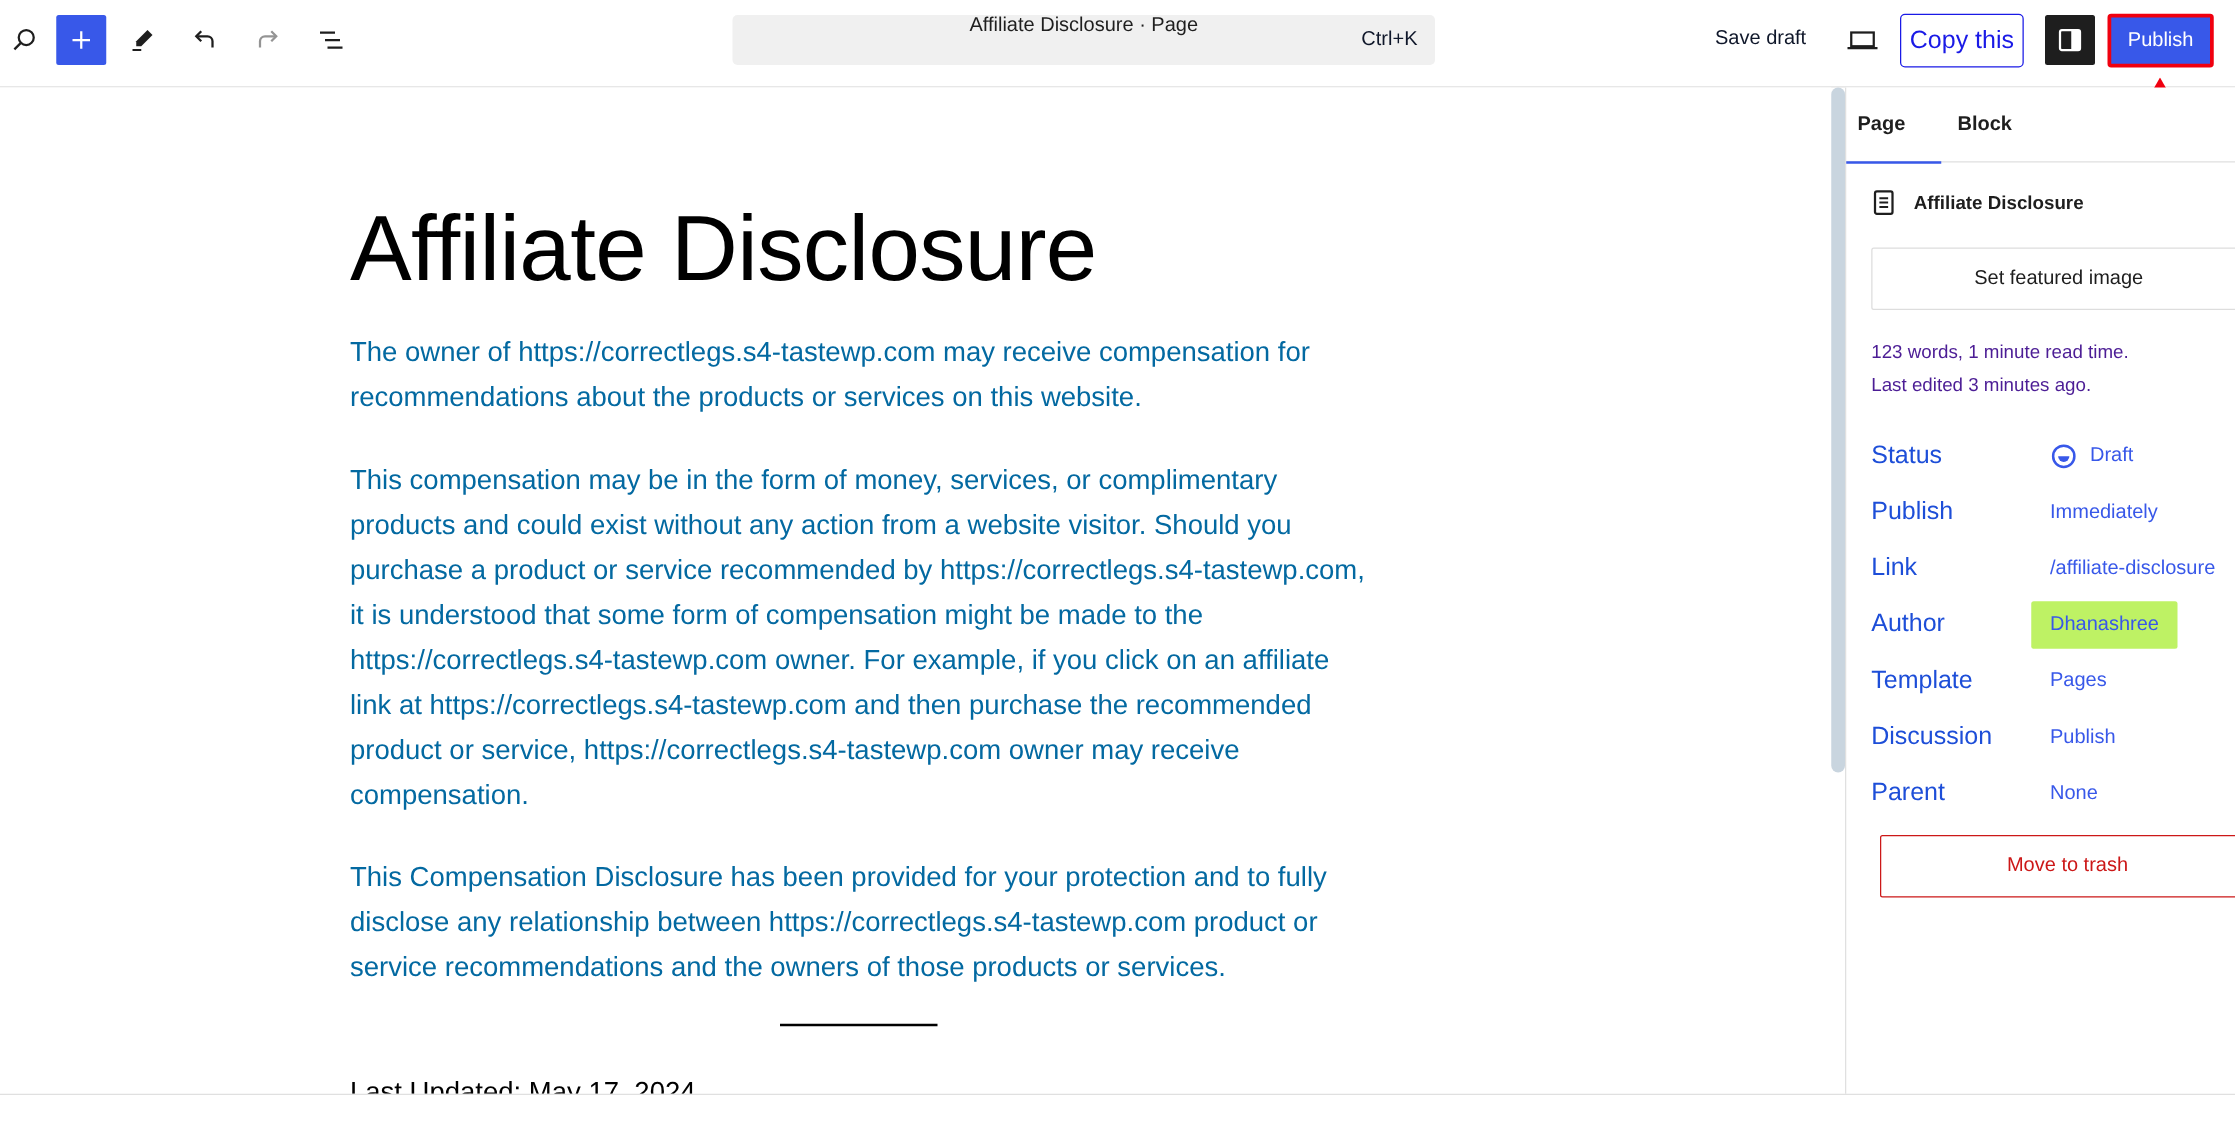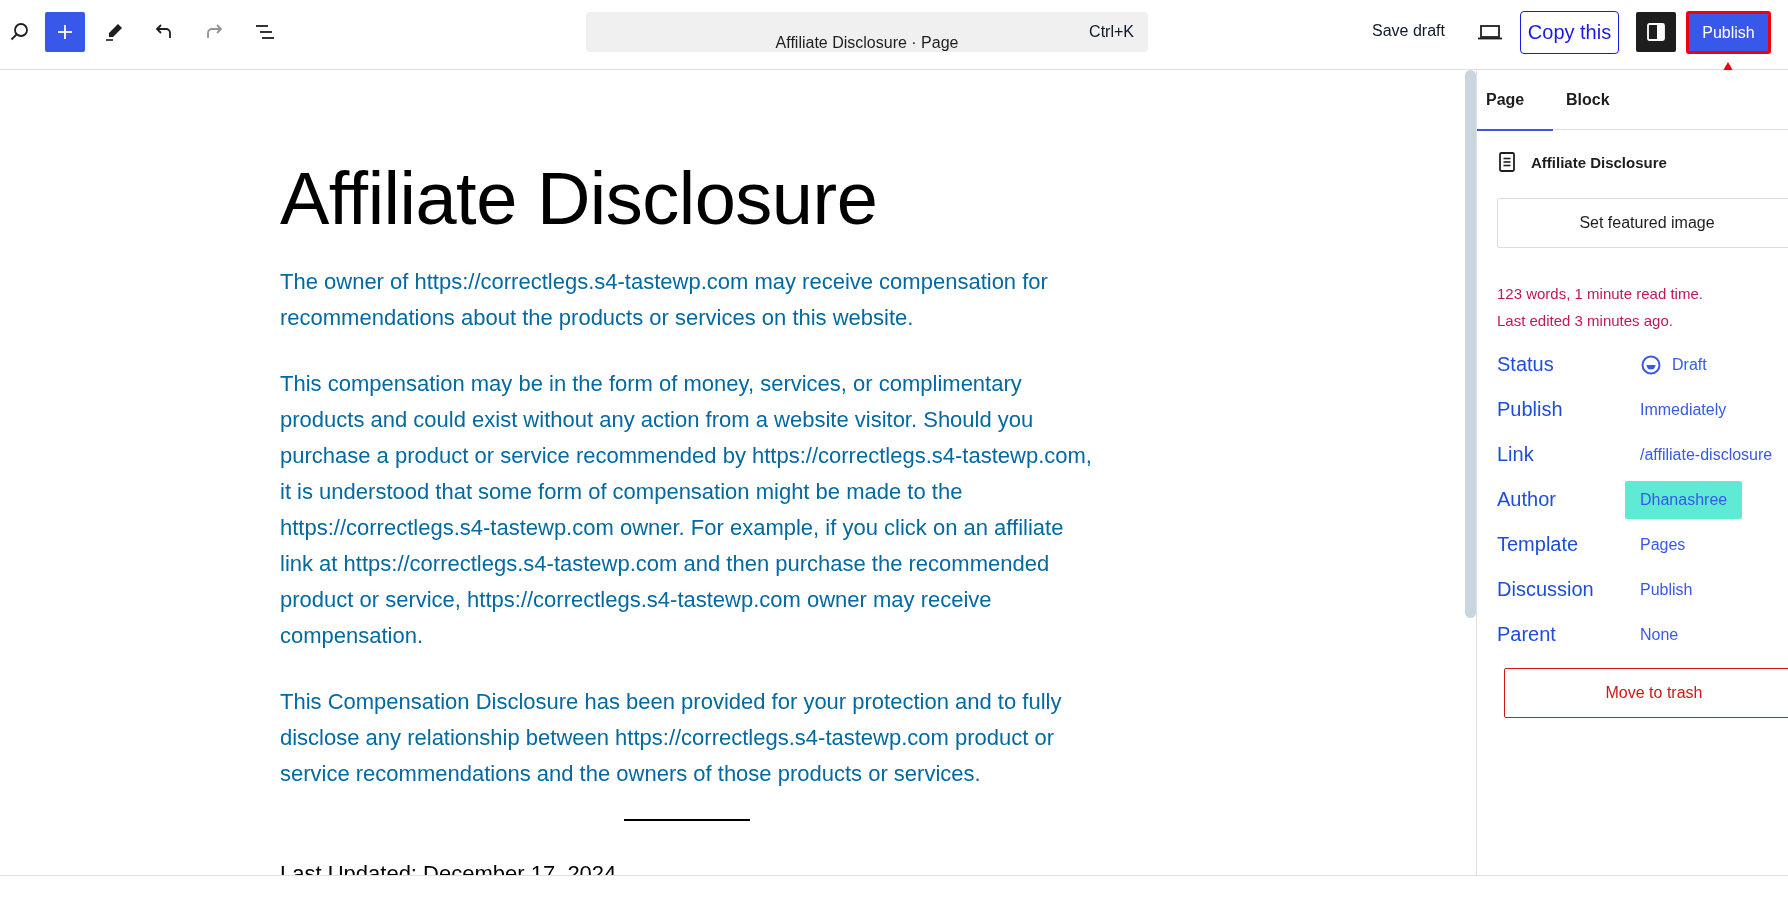--- a/index.html
+++ b/index.html
@@ -4,21 +4,21 @@
 <style>
   * { box-sizing: border-box; margin: 0; padding: 0; }
   html, body { width: 1788px; height: 906px; overflow: hidden; background: #fff; }
   body { font-family: "Liberation Sans", "DejaVu Sans", sans-serif; color: #1e1e1e; position: relative; }
 
   
   .header { position: absolute; left: 0; top: 0; width: 1788px; height: 70px; border-bottom: 1px solid #e0e0e0; background: #fff; }
   .hicon { position: absolute; top: 12px; width: 40px; height: 40px; display: flex; align-items: center; justify-content: center; cursor: pointer; }
   .hicon svg { width: 24px; height: 24px; }
   .btn-add { background: #3858e9; border-radius: 2px; }
-  .cmd { position: absolute; left: 586px; top: 12px; width: 562px; height: 40px; background: #f0f0f0; border-radius: 4px; display: flex; align-items: flex-end; justify-content: center; font-size: 16px; color: #1e1e1e; cursor: pointer; }
+  .cmd { position: absolute; left: 586px; top: 12px; width: 562px; height: 40px; background: #f0f0f0; border-radius: 4px; display: flex; align-items: flex-start; justify-content: center; font-size: 16px; color: #1e1e1e; cursor: pointer; }
   .cmd .shortcut { position: absolute; right: 14px; top: 11px; font-size: 16px; color: #0f172a; }
   .save-draft { position: absolute; left: 1372px; top: 22px; font-size: 16px; color: #0f172a; cursor: pointer; }
   .preview-btn { position: absolute; left: 1470px; top: 12px; width: 40px; height: 40px; display: flex; align-items: center; justify-content: center; cursor: pointer; }
   .copy-btn { position: absolute; left: 1520px; top: 11px; width: 99px; height: 43px; border: 1px solid #1a1ae6; border-radius: 4px; color: #1a1ae6; font-size: 20px; display: flex; align-items: center; justify-content: center; cursor: pointer; background: #fff; }
   .sidebar-toggle { position: absolute; left: 1636px; top: 12px; width: 40px; height: 40px; background: #1e1e1e; border-radius: 2px; display: flex; align-items: center; justify-content: center; cursor: pointer; }
   .publish-btn { position: absolute; left: 1686px; top: 11px; width: 85px; height: 43px; background: #3858e9; border: 3px solid #f0000f; border-radius: 3px; color: #fff; font-size: 16px; display: flex; align-items: center; justify-content: center; cursor: pointer; }
   .annot-arrow { position: absolute; left: 1720px; top: 62px; width: 16px; height: 72px; }
 
   
   .canvas { position: absolute; left: 0; top: 70px; width: 1465px; height: 805px; overflow: hidden; background: #fff; }
@@ -37,26 +37,26 @@
   
   .sidebar { position: absolute; left: 1476px; top: 70px; width: 312px; height: 805px; border-left: 1px solid #e0e0e0; background: #fff; }
   .tabs { position: absolute; left: 0; top: 0; width: 312px; height: 60px; border-bottom: 1px solid #e0e0e0; }
   .tab { position: absolute; top: 0; height: 60px; display: flex; align-items: center; font-size: 16px; font-weight: 700; color: #1e1e1e; cursor: pointer; padding: 0 9px; }
   .tab-page { left: 0; width: 76px; }
   .tab-page::after { content: ""; position: absolute; left: 0; right: 0; bottom: -1px; height: 2px; background: #3858e9; }
   .tab-block { left: 80px; }
   .doc-head { position: absolute; left: 20px; top: 81px; display: flex; align-items: center; gap: 14px; }
   .doc-title { font-size: 15px; font-weight: 700; color: #1e1e1e; }
   .featured-btn { position: absolute; left: 20px; top: 128px; width: 300px; height: 50px; border: 1px solid #ddd; border-radius: 2px; display: flex; align-items: center; justify-content: center; font-size: 16px; color: #1e1e1e; cursor: pointer; }
-  .meta { position: absolute; left: 20px; top: 198px; font-size: 15px; color: #be185d; line-height: 27px; margin-top: 12px; }
+  .meta { position: absolute; left: 20px; top: 198px; font-size: 15px; color: #4c1d95; line-height: 27px; }
   .rows { position: absolute; left: 20px; top: 272px; width: 300px; }
   .row { position: relative; height: 45px; display: flex; align-items: center; }
   .row-label { width: 143px; font-size: 20px; color: #1d4ed8; }
   .row-value { font-size: 16px; color: #3858e9; cursor: pointer; display: flex; align-items: center; gap: 10px; white-space: nowrap; }
-  .row-value.author { background: #5eead4; padding: 10px 15px; margin-left: -15px; border-radius: 2px; }
+  .row-value.author { background: #bef264; padding: 10px 15px; margin-left: -15px; border-radius: 2px; }
   .trash-btn { position: absolute; left: 27px; top: 598px; width: 300px; height: 50px; border: 1px solid #cc1818; border-radius: 2px; display: flex; align-items: center; justify-content: center; font-size: 16px; color: #cc1818; cursor: pointer; }
 </style>
 </head>
 <body>
 
 <div class="header">
   <div class="hicon" style="left:0;">
     <svg viewBox="0 0 24 24">
         <circle cx="13" cy="10" r="6" fill="none" stroke="#1e1e1e" stroke-width="1.8"></circle>
         <line x1="8.5" y1="14.5" x2="3.5" y2="19.5" stroke="#1e1e1e" stroke-width="1.8"></line>
@@ -121,21 +121,21 @@
   <rect x="6" y="12" width="4" height="58" rx="2" fill="#f0000f"></rect>
 </svg>
 
 <div class="canvas">
   <div class="content">
     <h1 class="post-title">Affiliate Disclosure</h1>
     <p class="para p1">The owner of https://correctlegs.s4-tastewp.com may receive compensation for recommendations about the products or services on this website.</p>
     <p class="para p2">This compensation may be in the form of money, services, or complimentary products and could exist without any action from a website visitor. Should you purchase a product or service recommended by https://correctlegs.s4-tastewp.com, it is understood that some form of compensation might be made to the https://correctlegs.s4-tastewp.com owner. For example, if you click on an affiliate link at https://correctlegs.s4-tastewp.com and then purchase the recommended product or service, https://correctlegs.s4-tastewp.com owner may receive compensation.</p>
     <p class="para p3">This Compensation Disclosure has been provided for your protection and to fully disclose any relationship between https://correctlegs.s4-tastewp.com product or service recommendations and the owners of those products or services.</p>
     <div class="sep"></div>
-    <p class="last-updated">Last Updated: December 17, 2024</p>
+    <p class="last-updated">Last Updated: May 17, 2024</p>
   </div>
 </div>
 <div class="scrollbar"></div>
 
 <div class="sidebar">
   <div class="tabs">
     <div class="tab tab-page">Page</div>
     <div class="tab tab-block">Block</div>
   </div>
 

